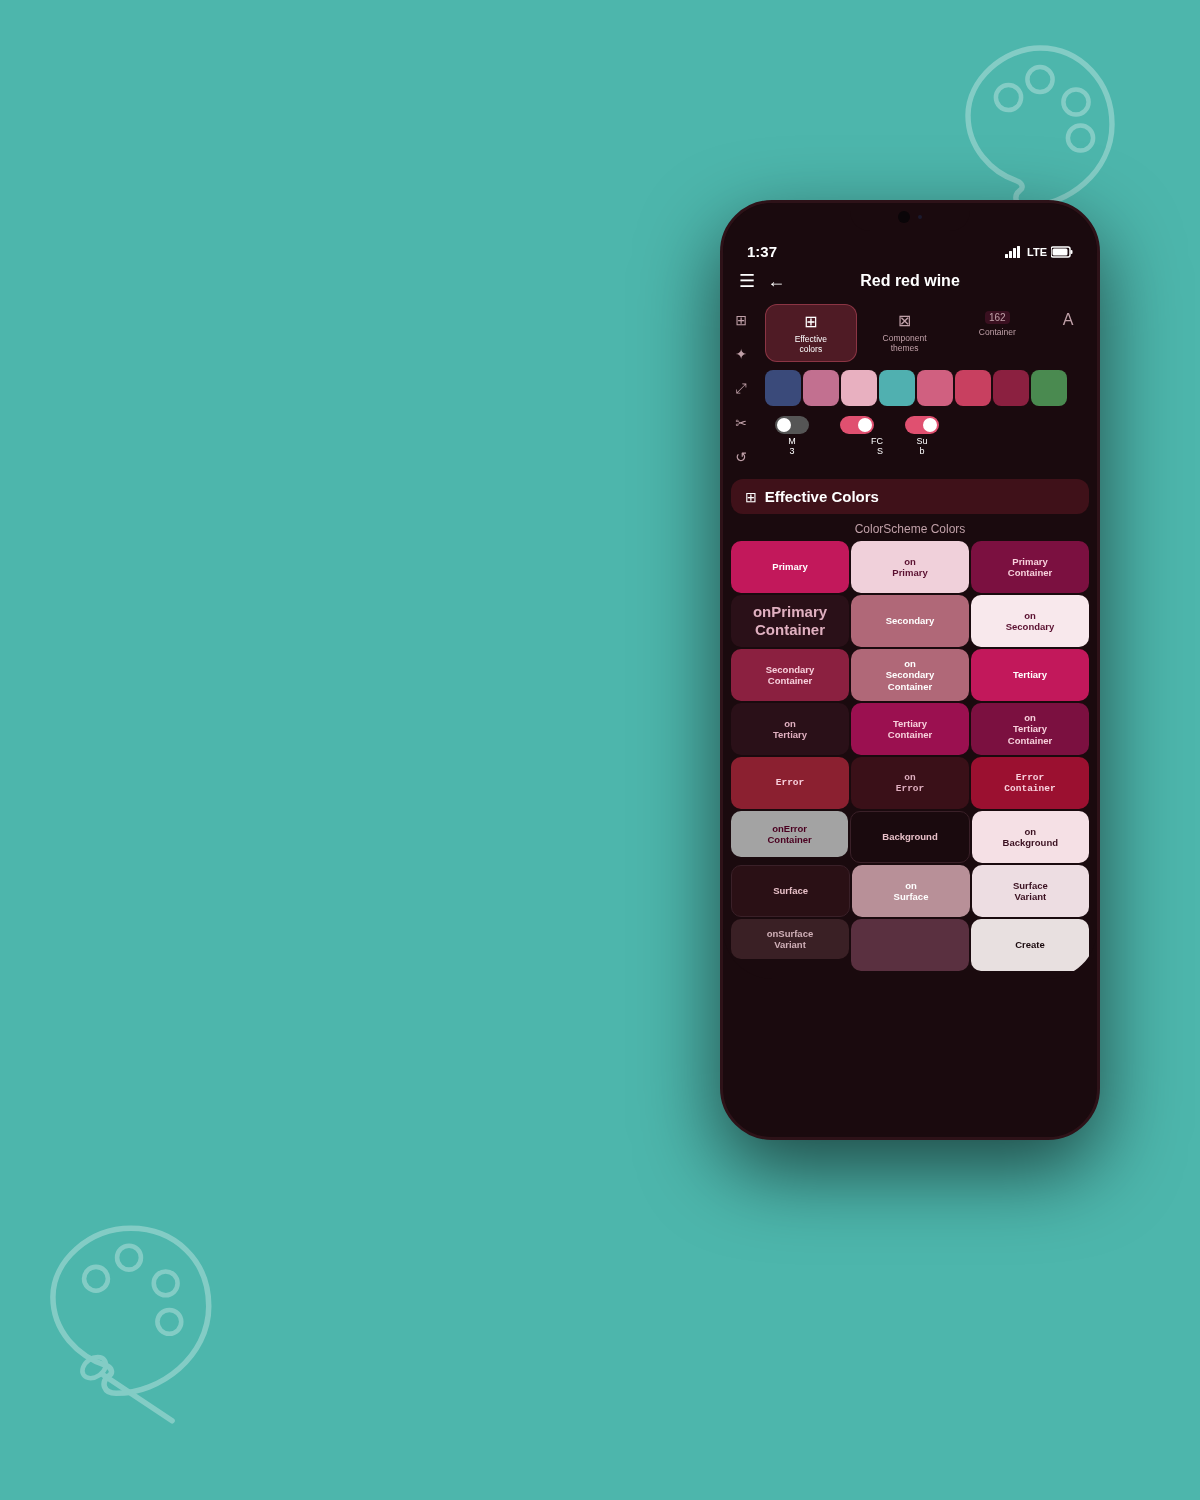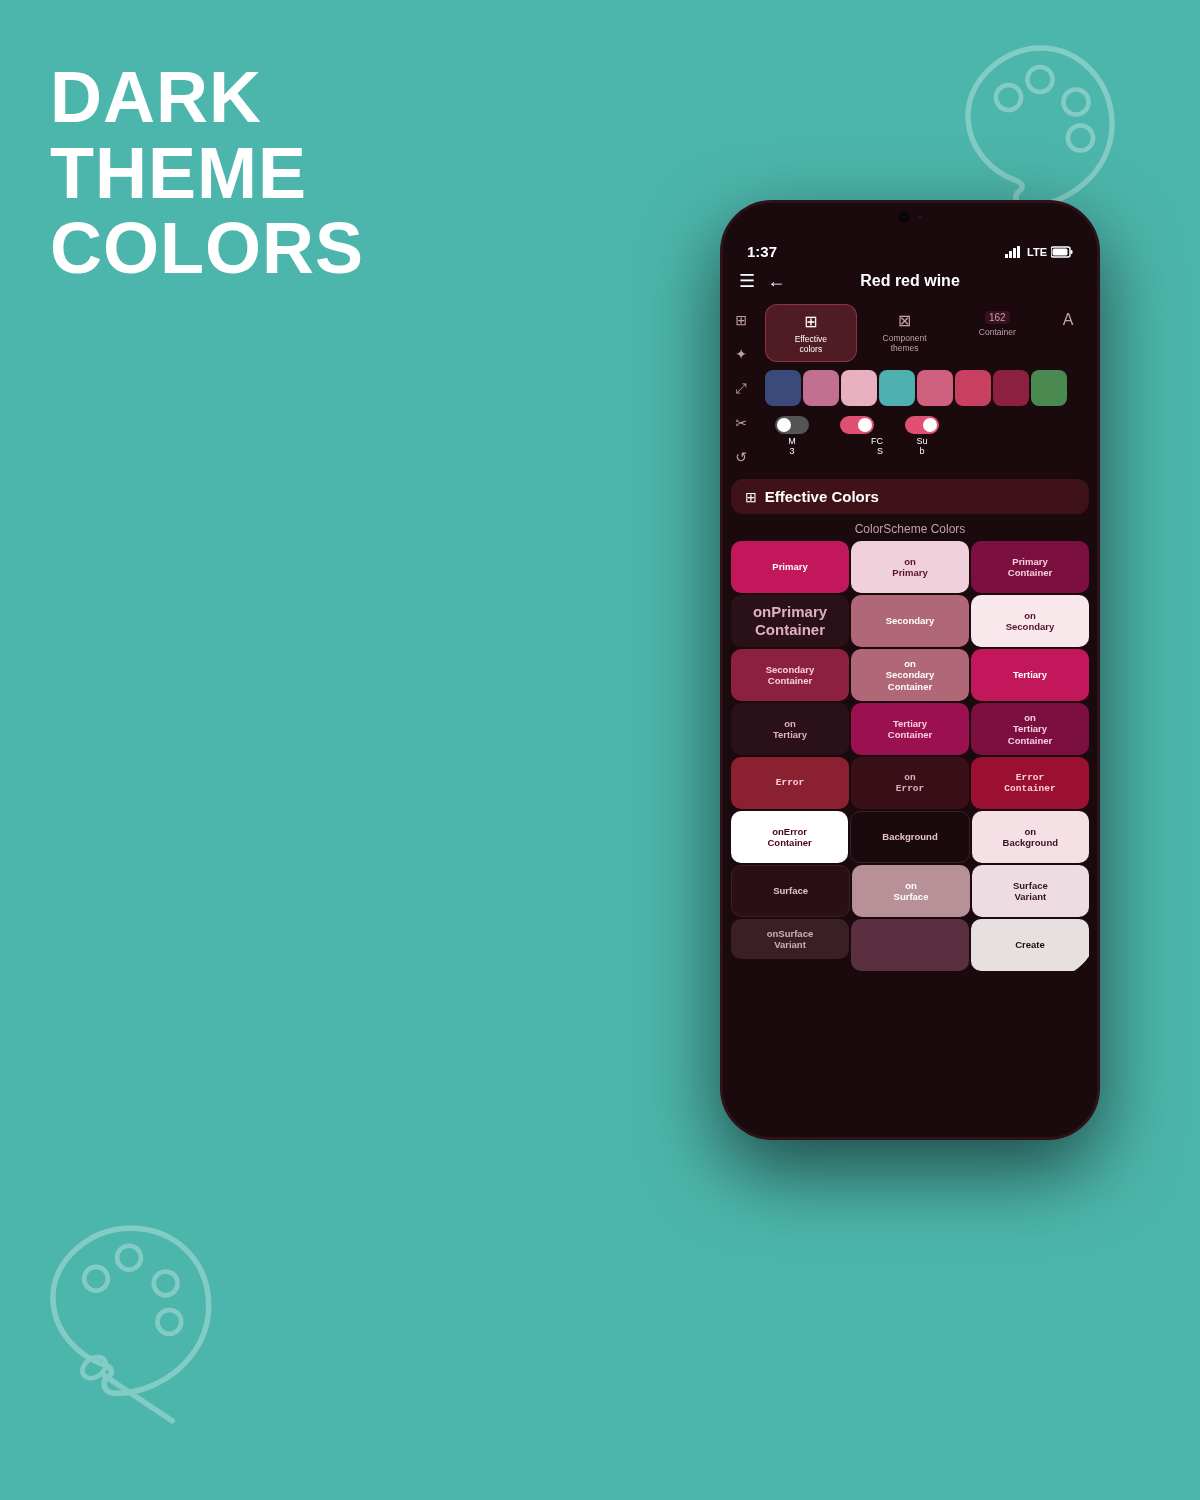--- a/index.html
+++ b/index.html
@@ -54,24 +54,20 @@
 
   <svg class="palette-top-right" viewBox="0 0 200 200" fill="none" xmlns="http://www.w3.org/2000/svg" style="position:absolute;right:70px;top:30px;width:180px;height:180px;opacity:0.3;">
     <path d="M100 20 C60 20, 20 55, 20 95 C20 130, 45 158, 75 168 C80 170, 82 175, 78 178 C70 184, 72 196, 85 196 C130 196, 180 158, 180 105 C180 58, 145 20, 100 20Z" stroke="white" stroke-width="6" fill="none"></path>
     <circle cx="65" cy="75" r="14" stroke="white" stroke-width="5" fill="none"></circle>
     <circle cx="100" cy="55" r="14" stroke="white" stroke-width="5" fill="none"></circle>
     <circle cx="140" cy="80" r="14" stroke="white" stroke-width="5" fill="none"></circle>
     <circle cx="145" cy="120" r="14" stroke="white" stroke-width="5" fill="none"></circle>
   </svg>
 
   <div class="left-content">
-    <div class="main-title">
-      <span>DARK THEME</span><br>
-      <span>COLORS</span>
-    </div>
   </div>
 
   <svg viewBox="0 0 240 260" fill="none" xmlns="http://www.w3.org/2000/svg" style="position:absolute;left:30px;bottom:60px;width:220px;height:240px;opacity:0.3;">
     <path d="M110 30 C65 30, 25 65, 25 105 C25 142, 52 170, 84 180 C89 182, 91 188, 86 191 C77 198, 80 210, 94 210 C142 210, 195 170, 195 115 C195 65, 158 30, 110 30Z" stroke="white" stroke-width="6" fill="none"></path>
     <circle cx="72" cy="85" r="13" stroke="white" stroke-width="5" fill="none"></circle>
     <circle cx="108" cy="62" r="13" stroke="white" stroke-width="5" fill="none"></circle>
     <circle cx="148" cy="90" r="13" stroke="white" stroke-width="5" fill="none"></circle>
     <circle cx="152" cy="132" r="13" stroke="white" stroke-width="5" fill="none"></circle>
 
     <line x1="80" y1="190" x2="155" y2="240" stroke="white" stroke-width="6" stroke-linecap="round"></line>
@@ -218,21 +214,21 @@
             <div style="flex:1;height:52px;border-radius:10px;background:#7B1040;display:flex;align-items:center;justify-content:center;color:#f8d0dc;font-size:9.5px;font-weight:600;text-align:center;line-height:1.2;">on<br>Tertiary<br>Container</div>
           </div>
 
           <div style="display:flex;gap:2px;font-family:Liberation Mono, monospace;">
             <div style="flex:1;height:52px;border-radius:10px;background:#8B2030;display:flex;align-items:center;justify-content:center;color:#f8d0dc;font-size:9.5px;font-weight:600;text-align:center;line-height:1.2;">Error</div>
             <div style="flex:1;height:52px;border-radius:10px;background:#3a1018;display:flex;align-items:center;justify-content:center;color:#e0b0c0;font-size:9.5px;font-weight:600;text-align:center;line-height:1.2;">on<br>Error</div>
             <div style="flex:1;height:52px;border-radius:10px;background:#9B1030;display:flex;align-items:center;justify-content:center;color:#f8d0dc;font-size:9.5px;font-weight:600;text-align:center;line-height:1.2;">Error<br>Container</div>
           </div>
 
           <div style="display:flex;gap:2px;">
-            <div style="flex:1;height:52px;border-radius:10px;background:#ffffff;display:flex;align-items:center;justify-content:center;color:#4a0020;font-size:9.5px;font-weight:600;text-align:center;line-height:1.2;">onError<br>Container</div>
+            <div style="flex:1;height:46px;border-radius:10px;background:#a3a3a3;display:flex;align-items:center;justify-content:center;color:#4a0020;font-size:9.5px;font-weight:600;text-align:center;line-height:1.2;">onError<br>Container</div>
             <div style="flex:1;height:52px;border-radius:10px;background:#1a0a0e;border:1px solid #3a2028;display:flex;align-items:center;justify-content:center;color:#e8c0c8;font-size:9.5px;font-weight:600;text-align:center;line-height:1.2;">Background</div>
             <div style="flex:1;height:52px;border-radius:10px;background:#f5e0e5;display:flex;align-items:center;justify-content:center;color:#3a1020;font-size:9.5px;font-weight:600;text-align:center;line-height:1.2;">on<br>Background</div>
           </div>
 
           <div style="display:flex;gap:2px;">
             <div style="flex:1;height:52px;border-radius:10px;background:#2a1015;border:1px solid #3a2028;display:flex;align-items:center;justify-content:center;color:#e8c0c8;font-size:9.5px;font-weight:600;text-align:center;line-height:1.2;">Surface</div>
             <div style="flex:1;height:52px;border-radius:10px;background:#b89098;display:flex;align-items:center;justify-content:center;color:white;font-size:9.5px;font-weight:600;text-align:center;line-height:1.2;">on<br>Surface</div>
             <div style="flex:1;height:52px;border-radius:10px;background:#eddde2;display:flex;align-items:center;justify-content:center;color:#3a1020;font-size:9.5px;font-weight:600;text-align:center;line-height:1.2;">Surface<br>Variant</div>
           </div>
 

